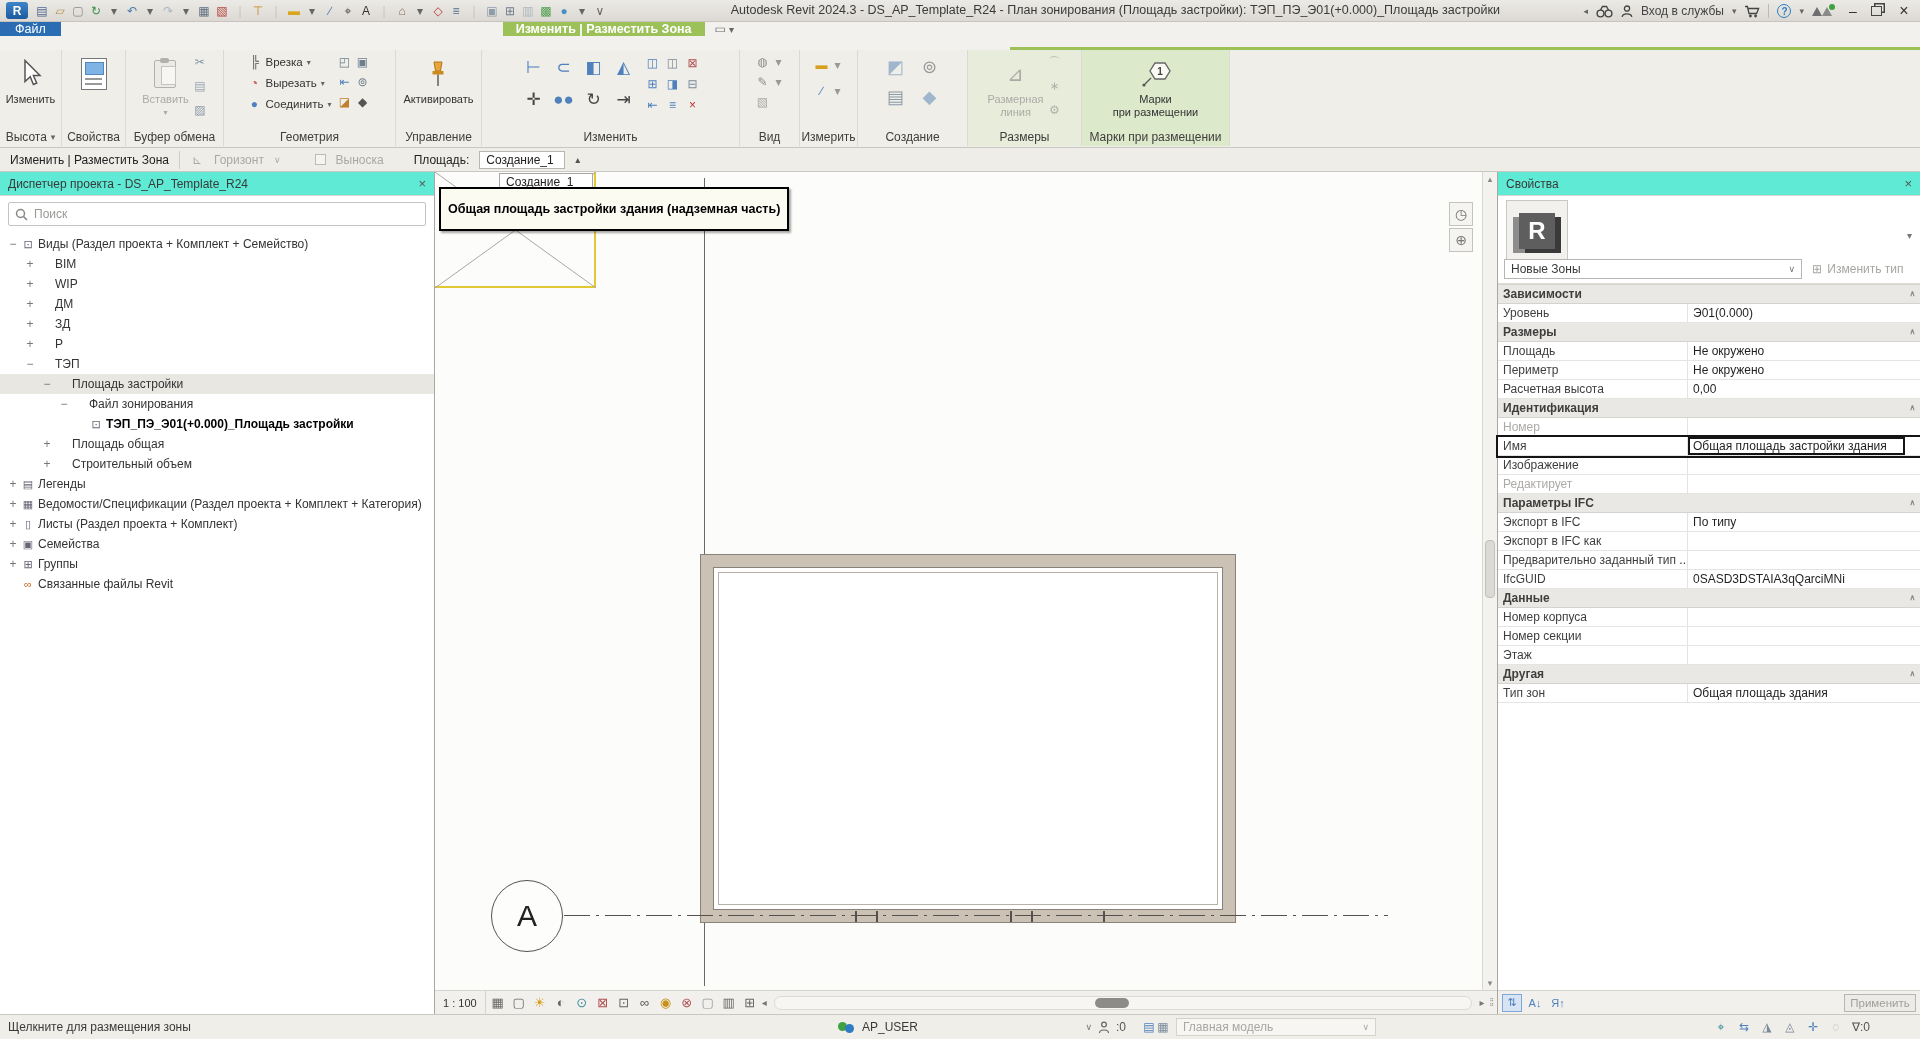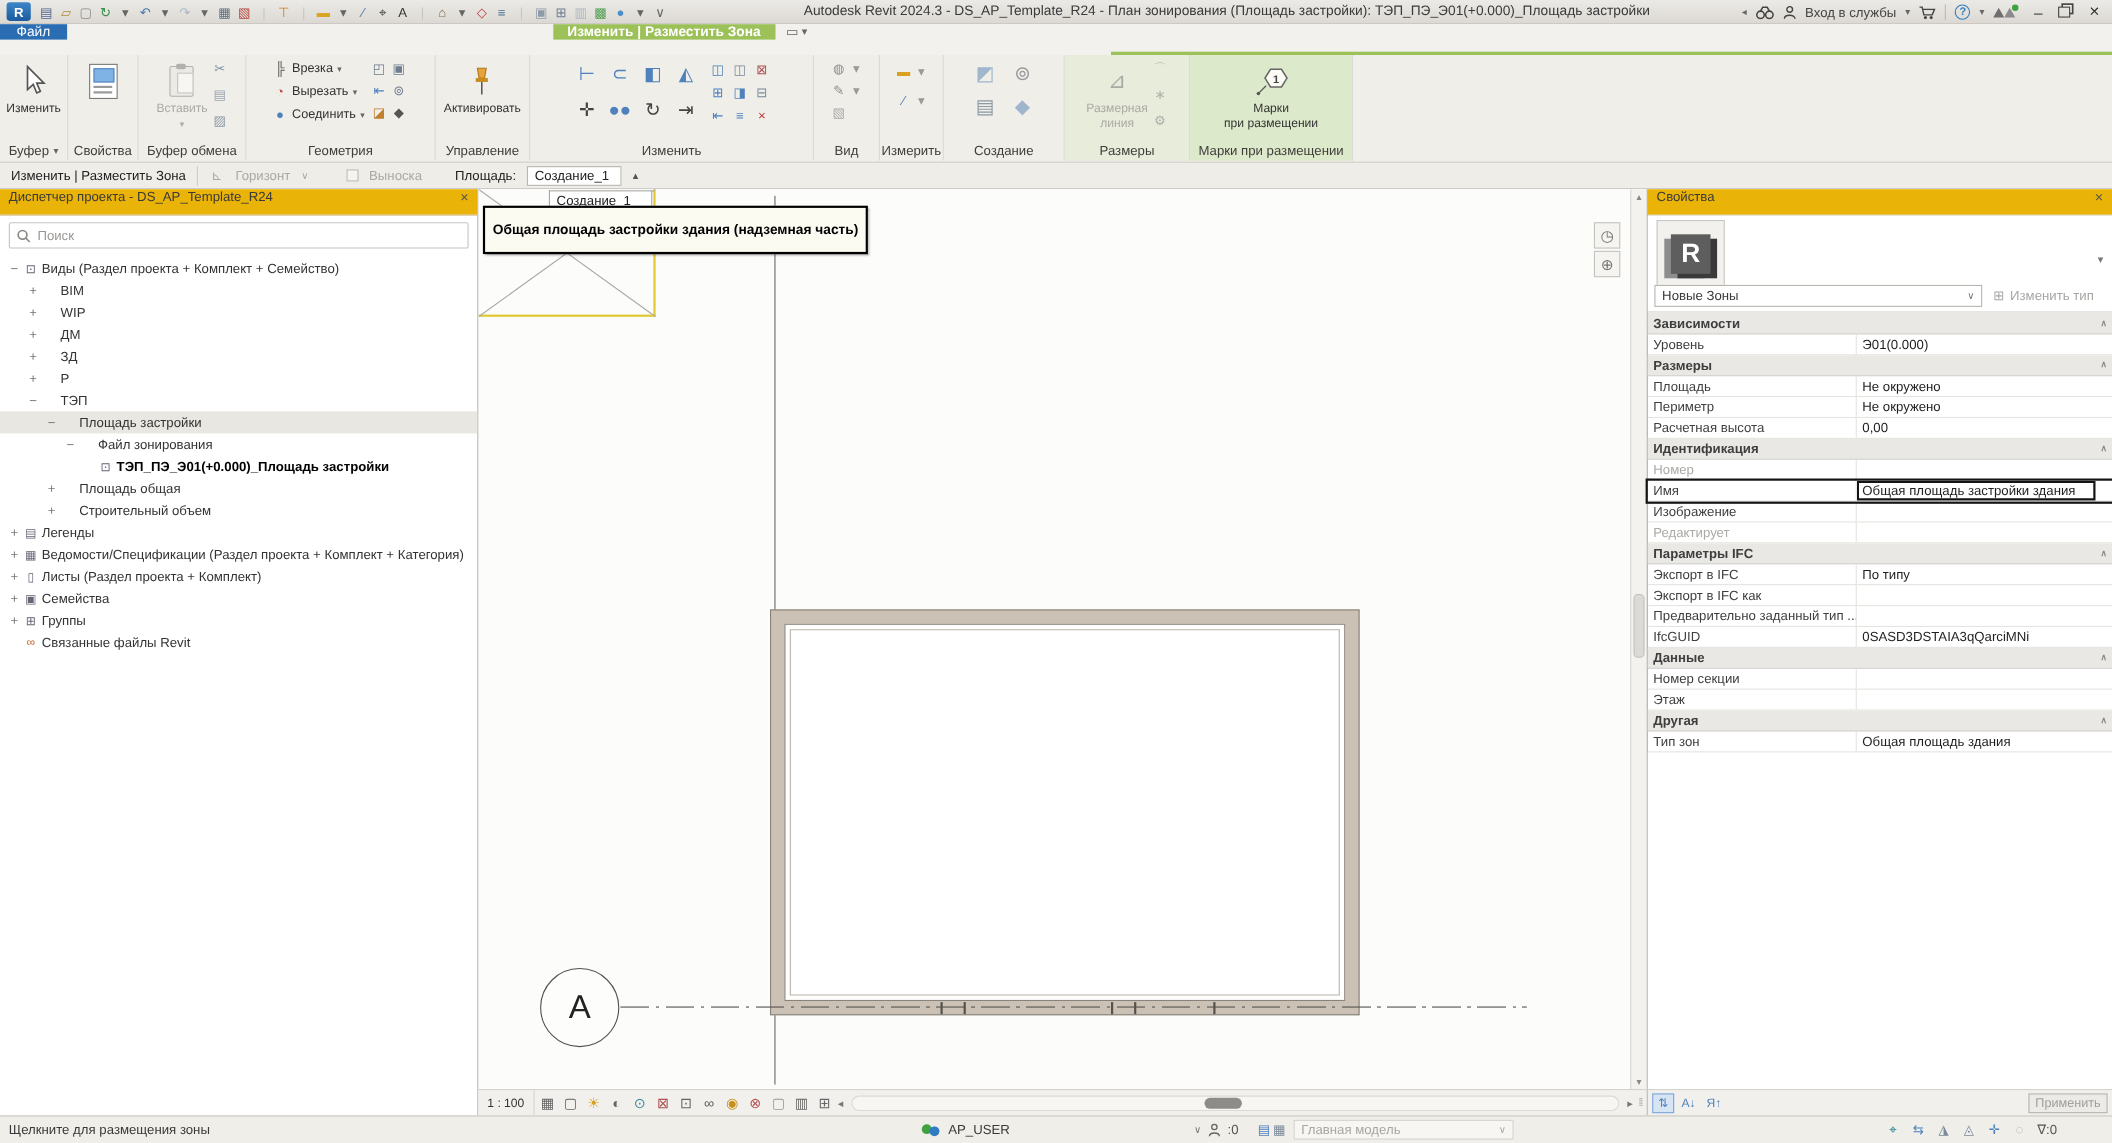--- a/index.html
+++ b/index.html
@@ -49,21 +49,21 @@
 .clipicon:before{content:"";position:absolute;left:5px;top:-3px;width:9px;height:5px;background:#B3B1AD;border-radius:2px}
 .clipicon:after{content:"";position:absolute;left:6px;top:5px;width:13px;height:17px;background:#F7F6F3;border:1px solid #C5C3BF}
 
 .optbar{position:absolute;left:0;top:148px;width:1920px;height:24px;background:#EFEDE8;border-bottom:1px solid #C9C7C2;display:flex;align-items:center;gap:10px;padding:0 10px}
 .optsep{width:1px;height:18px;background:#CFCDC8}
 .graytxt{color:#ABA9A5}
 .chk{width:11px;height:11px;border:1px solid #BDBBB6;background:#F5F4F1;display:inline-block;vertical-align:-1px}
 .combo{background:#fff;border:1px solid #B8B6B1;height:18px;padding:0 6px;display:flex;align-items:center;font-size:12px;color:#222;min-width:86px}
 
 .browser{position:absolute;left:0;top:172px;width:435px;height:842px;background:#fff;border-right:1px solid #A9A7A2;display:flex;flex-direction:column}
-.panehdr{height:24px;background:#eab308;border-bottom:1px solid #D8D6D1;display:flex;padding:0 8px;color:#3A3A3A}
+.panehdr{height:24px;background:#5eead4;border-bottom:1px solid #D8D6D1;display:flex;align-items:center;padding:0 8px;color:#3A3A3A}
 .panehdr .x{margin-left:auto;color:#555;font-size:13px}
 .searchbox{margin:6px 8px;height:24px;border:1px solid #C6C4BF;border-radius:2px;display:flex;align-items:center;padding:0 6px;gap:6px;color:#9A9894}
 .tree{flex:1;overflow:hidden;padding-top:2px}
 .trow{height:20px;display:flex;align-items:center;white-space:nowrap;font-size:12px;color:#333}
 .trow.sel{background:#E8E7E2}
 .texp{width:14px;color:#777;text-align:center;font-size:12px;flex:none}
 .tico{width:16px;text-align:center;color:#667;font-size:11px;flex:none}
 .tlabel{padding-left:2px}
 .tlabel.b{font-weight:bold;color:#000}
 
@@ -300,21 +300,21 @@
         <div class="bigbtn">
       <div class="bicon">
             <svg width="24" height="30" viewBox="0 0 16 20">
               <path d="M4 1 L4 15 L7.5 11.8 L9.6 17 L11.8 16 L9.6 11 L14 11 Z" fill="#FDFDFD" stroke="#555" stroke-width="1"></path>
             </svg>
           </div>
       <span>Изменить</span>
         </div>
       </div>
     <div class="pl">
-        <span>Буфер</span>
+        <span>Высота</span>
         <span style="font-size:9px;color:#666">▾</span>
       </div>
   </div>
   <div class="panel" style="width:64px">
     <div class="pc">
         <div class="bigbtn">
           <div class="bicon">
             <span class="propicon"></span>
           </div>
         </div>
@@ -812,20 +812,25 @@
         <span class="pvalue">0SASD3DSTAIA3qQarciMNi</span>
         <span class="pchev"></span>
       </div>
 
       <div class="prow sec">
         <span class="plabel">Данные</span>
         <span class="pvalue"></span>
         <span class="pchev">∧</span>
       </div>
 
+      <div class="prow">
+        <span class="plabel">Номер корпуса</span>
+        <span class="pvalue"></span>
+        <span class="pchev"></span>
+      </div>
 
       <div class="prow">
         <span class="plabel">Номер секции</span>
         <span class="pvalue"></span>
         <span class="pchev"></span>
       </div>
 
       <div class="prow">
         <span class="plabel">Этаж</span>
         <span class="pvalue"></span>

